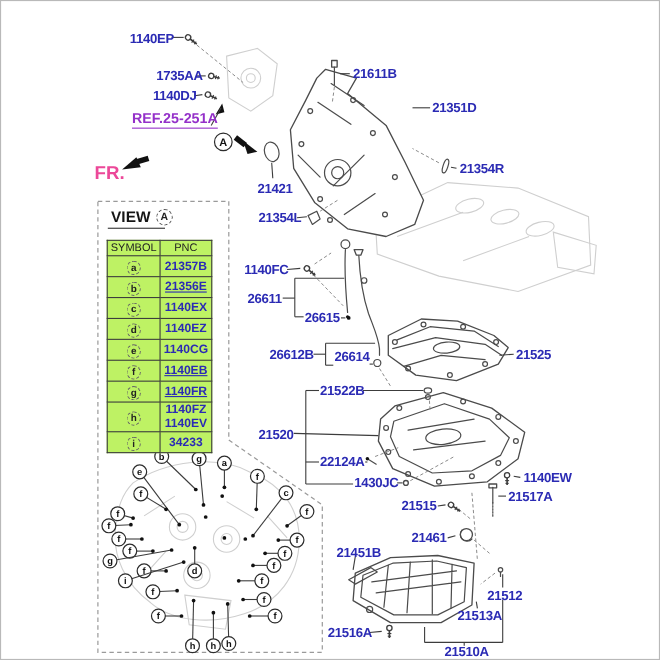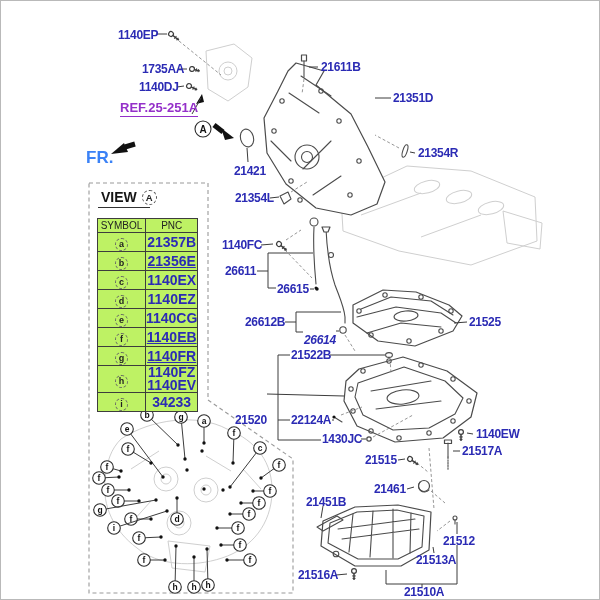--- a/index.html
+++ b/index.html
@@ -2,35 +2,35 @@
 <html><head>
 <meta charset="utf-8">
 <style>
   html,body{margin:0;padding:0;background:#fff}
   #stage{position:relative;width:600px;height:600px;background:#fff;border:1px solid #b9b9b9;
          box-sizing:border-box;overflow:hidden;font-family:"Liberation Sans",sans-serif}
   #art{position:absolute;left:0;top:0}
   #labels{position:absolute;left:0;top:0;width:600px;height:600px;pointer-events:none}
   .part-label{position:absolute;font-weight:bold;font-size:12px;color:#2b2bb4;
               white-space:nowrap;letter-spacing:-0.3px;pointer-events:auto}
-  #fr-label{position:absolute;left:85px;top:147px;font-size:17px;font-weight:bold;color:#3b82f6}
+  #fr-label{position:absolute;left:85px;top:147px;font-size:17px;font-weight:bold;color:#ec4899}
   #ref-label{position:absolute;left:119px;top:99px;font-size:13px;font-weight:bold;color:#9430c9;
              border-bottom:1.5px solid #9430c9;padding-bottom:1px}
   #view-title{position:absolute;left:100px;top:188px;display:flex;align-items:center;gap:5px;
               font-size:14px;font-weight:bold;color:#151515}
   .sym-circle{display:inline-flex;align-items:center;justify-content:center;width:15px;height:15px;
               border:1px dashed #555;border-radius:50%;font-size:9.5px;font-weight:bold;color:#222;box-sizing:border-box}
   #view-underline{position:absolute;left:97px;top:206px;width:52px;height:0;border-top:1.2px solid #333}
   #pnc-table{position:absolute;left:96px;top:217px;border-collapse:collapse;background:#bef264}
   #pnc-table th,#pnc-table td{border:1px solid #3d3d3d;padding:0;text-align:center;vertical-align:middle}
   #pnc-table th{width:47px;height:13px;font-size:10px;font-weight:normal;color:#222}
   #pnc-table th.pnc-h{width:46px}
   .sym-cell{height:14px}
   .sym-cell .sym-circle{width:13px;height:13px;font-size:9px;border-color:#666}
-  .pnc-val{font-size:14px;font-weight:bold;color:#2b2bb4;line-height:13px}
+  .pnc-val{font-size:11px;font-weight:bold;color:#2b2bb4;line-height:13px}
   .pnc-val.ul{text-decoration:underline}
   .ld{stroke:#3c3c3c;stroke-width:1;fill:none}
   .dld{stroke:#8a8a8a;stroke-width:0.9;stroke-dasharray:3 2.2;fill:none}
   .ink{stroke:#4b4b4b;fill:none;stroke-width:1.1;stroke-linejoin:round;stroke-linecap:round}
   .inkf{stroke:#4b4b4b;fill:#fff;stroke-width:1.2;stroke-linejoin:round}
   .faint{stroke:#cfcfcf;fill:none;stroke-width:1}
   .vbox{stroke:#9a9a9a;stroke-width:1.1;stroke-dasharray:4 3;fill:none}
   .blk{fill:#111;stroke:none}
   .mc{fill:#fff;stroke:#2c2c2c;stroke-width:1.1}
   .mt{font:bold 8.5px "Liberation Sans",sans-serif;fill:#111;text-anchor:middle}
@@ -445,24 +445,24 @@
       <div class="part-label" style="left: 138px; top: 79px;">1140DJ</div>
       <div class="part-label" style="left: 320px; top: 59px;">21611B</div>
       <div class="part-label" style="left: 392px; top: 90px;">21351D</div>
       <div class="part-label" style="left: 233px; top: 163px;">21421</div>
       <div class="part-label" style="left: 234px; top: 190px;">21354L</div>
       <div class="part-label" style="left: 417px; top: 145px;">21354R</div>
       <div class="part-label" style="left: 221px; top: 237px;">1140FC</div>
       <div class="part-label" style="left: 224px; top: 263px;">26611</div>
       <div class="part-label" style="left: 276px; top: 281px;">26615</div>
       <div class="part-label" style="left: 244px; top: 314px;">26612B</div>
-      <div class="part-label" style="left: 303px; top: 332px; font-style: italic;">26614</div>
+      <div class="part-label" style="left: 303px; top: 316px;">26614</div>
       <div class="part-label" style="left: 468px; top: 314px;">21525</div>
       <div class="part-label" style="left: 290px; top: 347px;">21522B</div>
-      <div class="part-label" style="left: 234px; top: 387px; margin-top: 25px;">21520</div>
+      <div class="part-label" style="left: 234px; top: 387px;">21520</div>
       <div class="part-label" style="left: 290px; top: 412px;">22124A</div>
       <div class="part-label" style="left: 321px; top: 431px;">1430JC</div>
       <div class="part-label" style="left: 475px; top: 426px;">1140EW</div>
       <div class="part-label" style="left: 461px; top: 443px;">21517A</div>
       <div class="part-label" style="left: 364px; top: 452px;">21515</div>
       <div class="part-label" style="left: 373px; top: 481px;">21461</div>
       <div class="part-label" style="left: 305px; top: 494px;">21451B</div>
       <div class="part-label" style="left: 442px; top: 533px;">21512</div>
       <div class="part-label" style="left: 415px; top: 552px;">21513A</div>
       <div class="part-label" style="left: 297px; top: 567px;">21516A</div>

